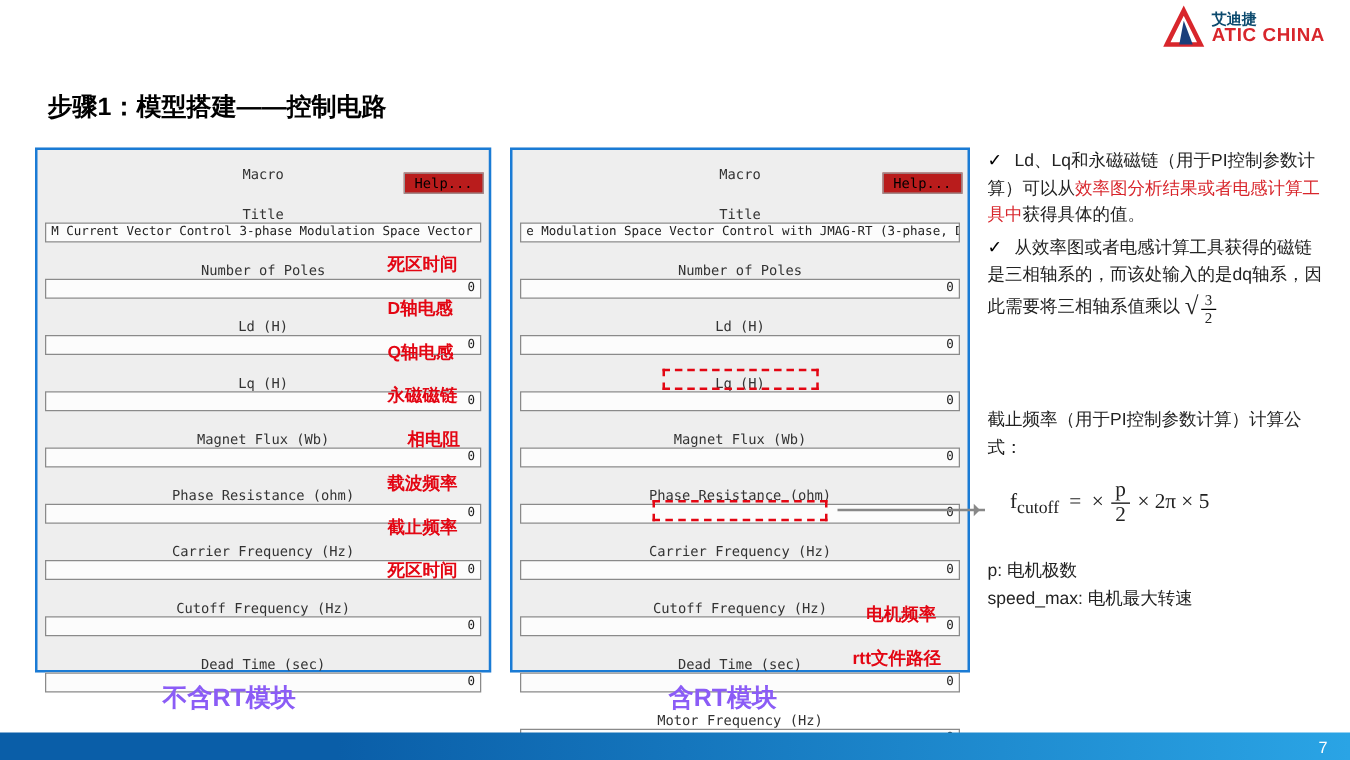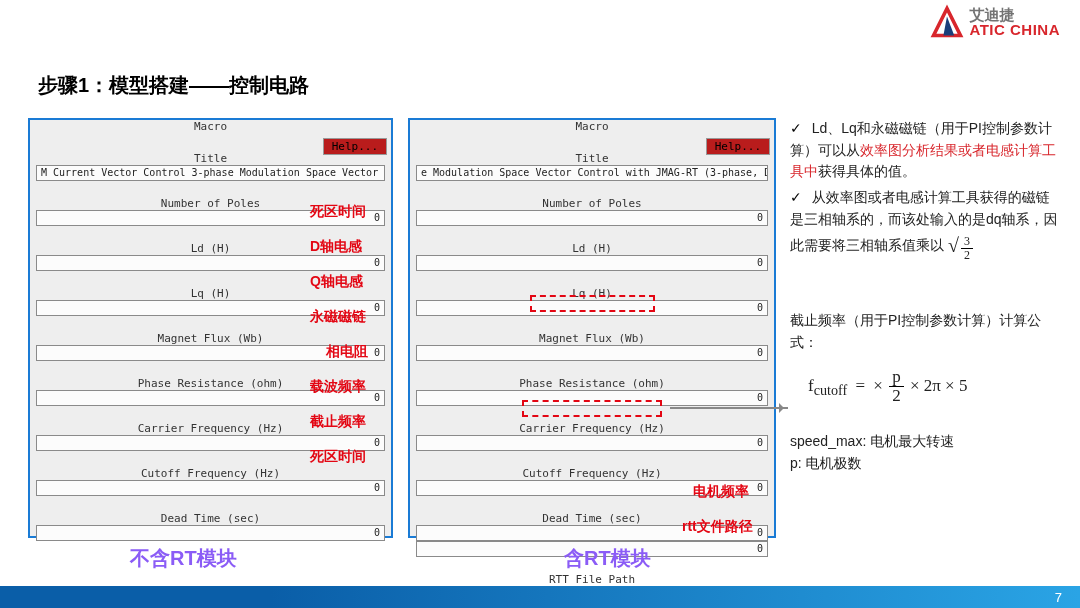--- a/index.html
+++ b/index.html
@@ -1,36 +1,36 @@
 <!DOCTYPE html>
 <html><head>
 <meta charset="utf-8">
 <style>
 *{box-sizing:border-box;margin:0;padding:0}
 body{width:1080px;height:608px;position:relative;font-family:"Microsoft YaHei",SimSun,Arial,sans-serif;background:#fff;overflow:hidden}
 .logo{position:absolute;top:4px;right:20px;display:flex;align-items:center;gap:4px}
 .logo-mark{width:36px;height:36px}
 .logo-text{display:flex;flex-direction:column;line-height:1}
-.logo-text .cn{color:#737373;font-size:15px;font-weight:bold}
+.logo-text .cn{color:#0c4a6e;font-size:12px;font-weight:bold}
 .logo-text .en{color:#d8262c;font-size:15px;font-weight:bold;letter-spacing:.5px}
 .slide-title{position:absolute;top:72px;left:38px;font-size:20px;font-weight:bold;color:#000}
 .panel{position:absolute;background:#eeeeee;border:2px solid #1a7bd5;font-family:SimSun,monospace}
 .panel1{top:118px;left:28px;width:365px;height:420px}
 .panel2{top:118px;left:408px;width:368px;height:420px}
-.p-inner{padding:0 6px}
+.p-inner{padding:13px 6px}
 .hdrrow{display:flex;justify-content:center;position:relative;height:16px;font-size:11px;color:#333}
 .help{position:absolute;right:4px;top:18px;font-size:11px;background:#b91c1c;border:1px solid #999;padding:1px 8px}
 .lbl{text-align:center;font-size:11px;color:#333;margin-top:16px}
 .fld{width:100%;height:16px;background:#fcfcfc;border:1px solid #8a8a8a;font-size:10px;color:#222;padding:0 4px;white-space:nowrap;overflow:hidden;text-align:right;line-height:14px}
 .fld.left{text-align:left}
 .ann-r{position:absolute;color:#e30613;font-size:14px;font-weight:bold;white-space:nowrap}
 .dash-box{position:absolute;border:2px dashed #e30613;pointer-events:none}
 .caption{position:absolute;font-size:20px;font-weight:bold;color:#8b5cf6}
 .cap1{top:545px;left:130px}
-.cap2{top:545px;left:564px}
+.cap2{top:545px;left:535px}
 .notes{position:absolute;top:118px;left:790px;width:270px;font-size:14px;color:#222;line-height:1.55}
 .notes .tick::before{content:"✓";color:#000;margin-right:6px}
 .notes .red{color:#d8262c}
 .radic{display:inline-block;vertical-align:middle}
 .hr-arrow{position:absolute;top:407px;left:670px;width:118px;height:2px;background:#888}
 .hr-arrow::after{content:"";position:absolute;right:-1px;top:-4px;border:5px solid transparent;border-left-color:#888}
 .formula{font-family:'Times New Roman',serif;font-size:17px}
 .frac{display:inline-flex;flex-direction:column;vertical-align:middle;text-align:center;margin:0 2px}
 .frac .num{border-bottom:1px solid #000;padding:0 3px;line-height:1.1}
 .frac .den{padding:0 3px;line-height:1.1}
@@ -101,20 +101,21 @@
     <div class="lbl">Magnet Flux (Wb)</div>
     <div class="fld">0</div>
     <div class="lbl">Phase Resistance (ohm)</div>
     <div class="fld">0</div>
     <div class="lbl">Carrier Frequency (Hz)</div>
     <div class="fld">0</div>
     <div class="lbl">Cutoff Frequency (Hz)</div>
     <div class="fld">0</div>
     <div class="lbl">Dead Time (sec)</div>
     <div class="fld">0</div>
+    <div class="lbl">Motor Frequency (Hz)</div>
     <div class="fld">0</div>
     <div class="lbl">RTT File Path</div>
     <div class="fld"></div>
   </div>
 </div>
 <div class="dash-box" style="top:295px;left:530px;width:125px;height:17px"></div>
 <div class="dash-box" style="top:400px;left:522px;width:140px;height:17px"></div>
 <div class="ann-r" style="top:483px;left:693px">电机频率</div>
 <div class="ann-r" style="top:518px;left:682px">rtt文件路径</div>
 
@@ -127,31 +128,31 @@
   </div>
   <div class="tick" style="margin-top:4px">
     <span>从效率图或者电感计算工具获得的磁链是三相轴系的，而该处输入的是dq轴系，因此需要将三相轴系值乘以</span>
     <span class="formula radic">
       <span style="font-size:20px">√</span><span class="frac" style="font-size:12px">
           <span class="num">3</span>
           <span class="den">2</span>
         </span>
     </span>
   </div>
-  <div style="margin-top:48px">截止频率（用于PI控制参数计算）计算公式：</div>
+  <div style="margin-top:64px">截止频率（用于PI控制参数计算）计算公式：</div>
   <div class="formula" style="margin:14px 0 25px 18px">
     <span>f</span><sub>cutoff</sub>
     <span style="margin:0 4px">=</span>
     ×
     <span class="frac">
         <span class="num">p</span>
         <span class="den">2</span>
       </span>
     <span>× 2π × 5</span>
   </div>
+  <div>p: 电机极数</div>
   <div>speed_max: 电机最大转速</div>
-  <div>p: 电机极数</div>
 </div>
 
 <div class="hr-arrow"></div>
 
 <div class="footer-bar"></div>
 <div class="pagenum">7</div>
 
 </body></html>

